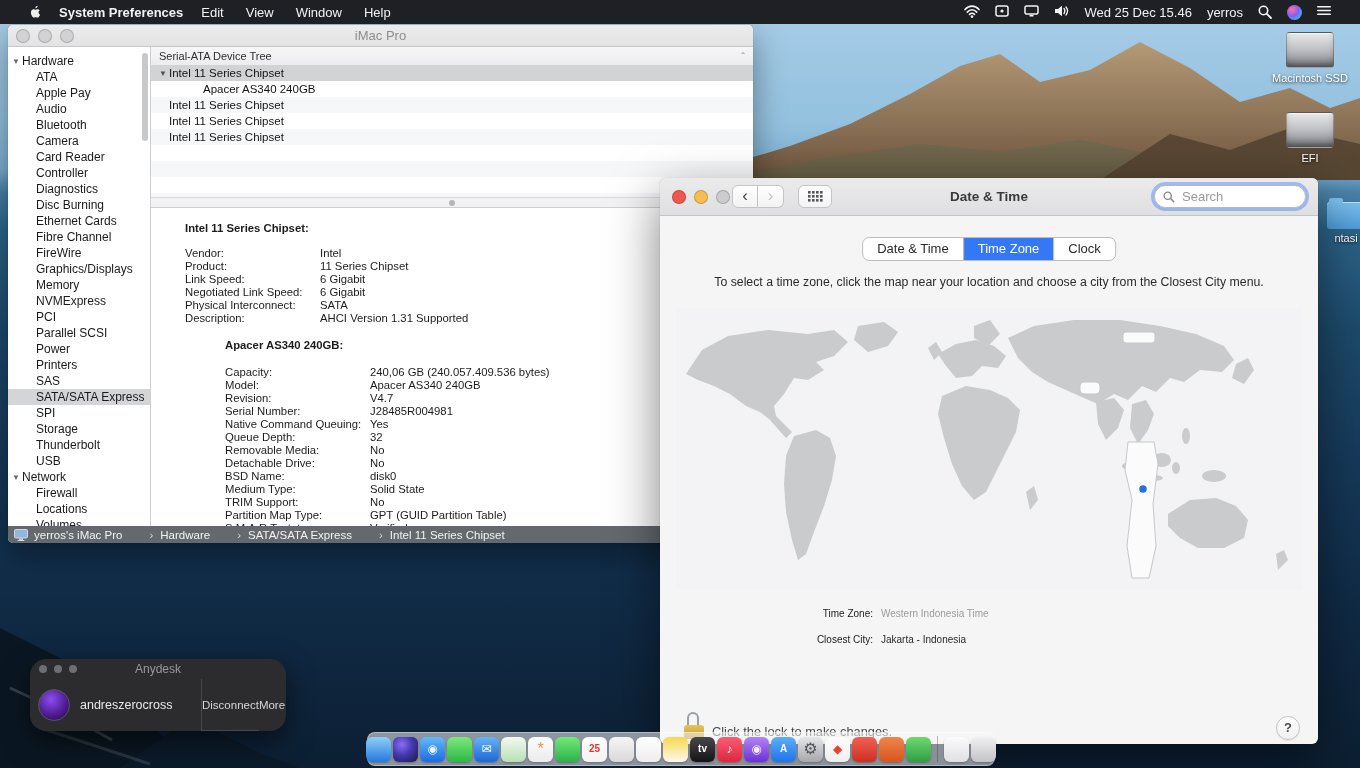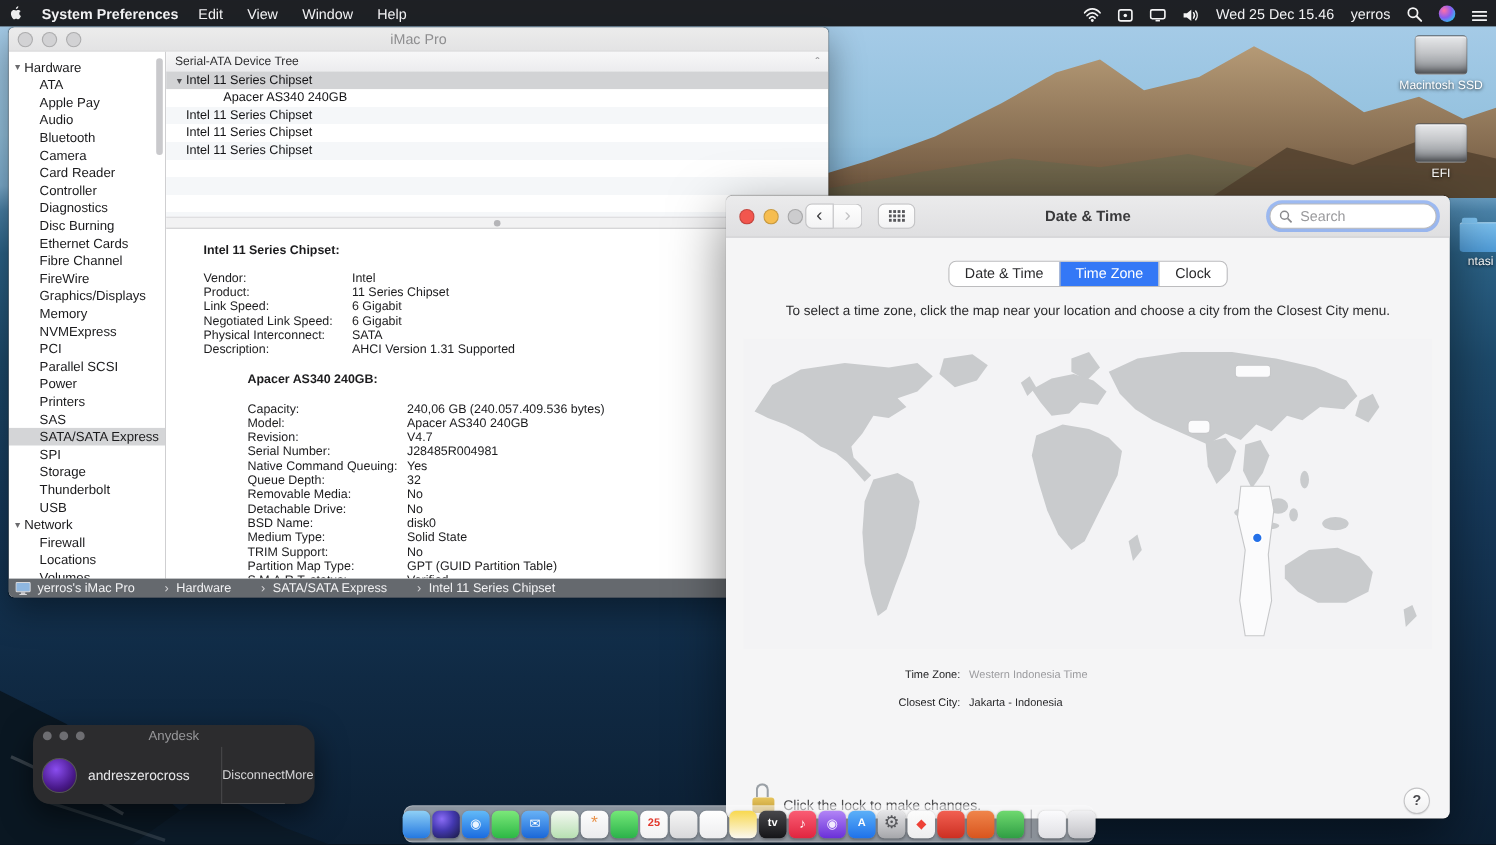--- a/index.html
+++ b/index.html
@@ -7,27 +7,27 @@
     font-family:"Liberation Sans","DejaVu Sans",sans-serif;-webkit-font-smoothing:antialiased;}
 
   
   .wallpaper{position:absolute;inset:0;
     background:linear-gradient(180deg,#a9cde9 0%,#93c1de 16%,#7fb0d2 22%,#4a82a8 25%,#2c6489 30%,#1d4a6b 43%,#16395a 60%,#102a44 80%,#0c1f33 100%);}
   .mountains{position:absolute;left:700px;top:24px;width:660px;height:156px;}
   .rocks{position:absolute;left:0;bottom:0;width:340px;height:200px;}
 
   
   .menubar{position:absolute;top:0;left:0;right:0;height:24px;background:rgba(24,25,28,0.96);
-    display:flex;align-items:center;gap:18px;padding:0 8px;color:#f2f2f4;font-size:13px;z-index:50;}
+    display:flex;align-items:center;gap:18px;padding:0 29px;color:#f2f2f4;font-size:13px;z-index:50;}
   .mb-apple svg{display:block;height:14px;}
   .mb-app{font-weight:bold;}
   .mb-menus{display:flex;gap:22px;}
   .mb-menu{cursor:default;}
   .mb-spacer{flex:1;}
-  .mb-right{display:flex;align-items:flex-end;gap:15px;}
+  .mb-right{display:flex;align-items:flex-start;gap:15px;}
   .mb-ic{display:flex;align-items:center;}
   .mb-ic svg{display:block;}
   .siri-orb{width:15px;height:15px;border-radius:50%;
     background:radial-gradient(circle at 32% 30%,#ff70a8 0%,#8a5cf0 45%,#2bc0f0 80%,#1a6fd0 100%);}
 
   
   .tl{width:12px;height:12px;border-radius:50%;display:inline-block;border:0.5px solid rgba(0,0,0,0.18);}
   .tl.inactive{background:#d2d2d4;}
   .tl.red{background:#f2564e;} .tl.yel{background:#f6bd50;} .tl.dis{background:#ccccce;}
 

